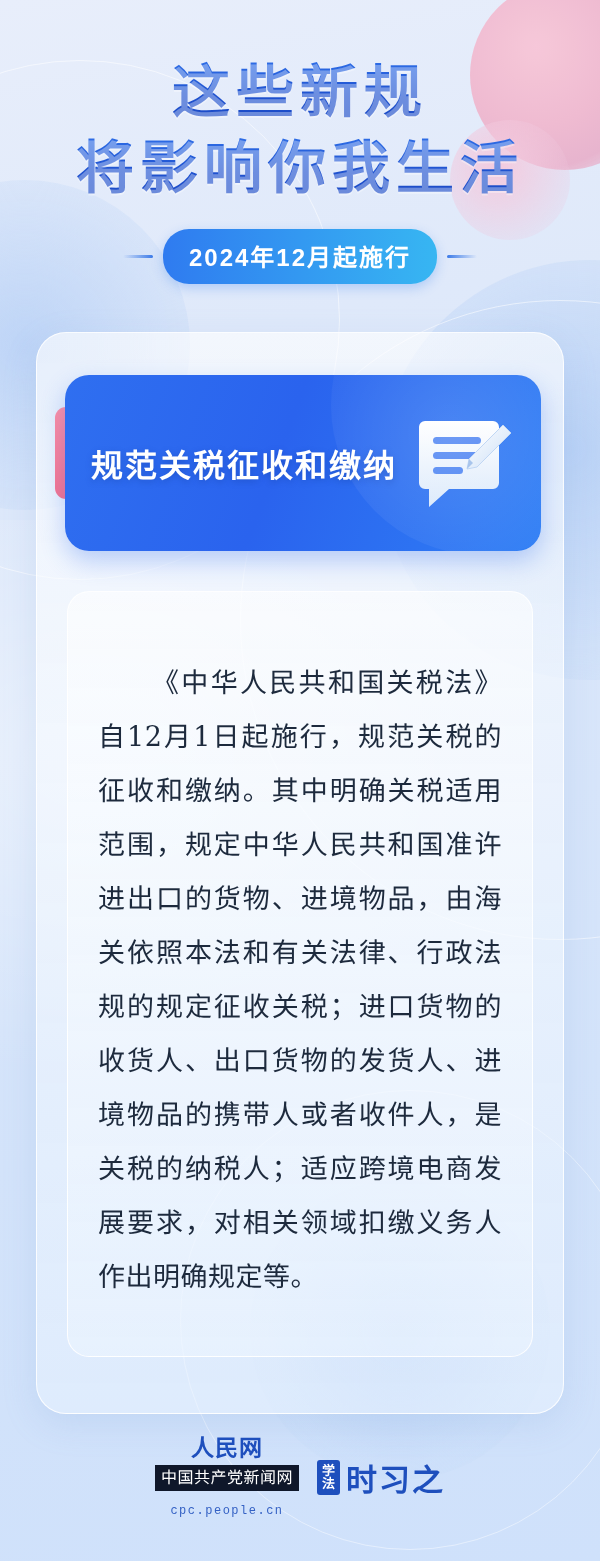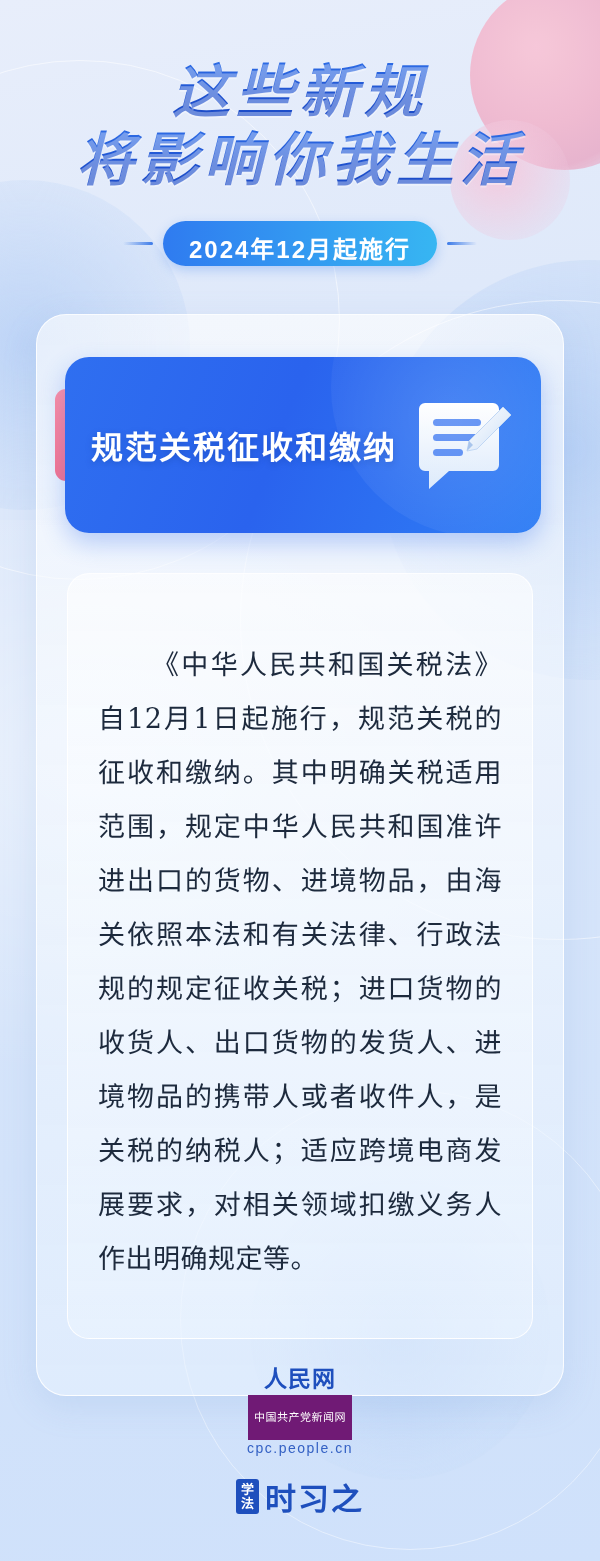--- a/index.html
+++ b/index.html
@@ -78,45 +78,44 @@
   .title-line {
     font-family: "DejaVu Sans", "Liberation Sans", sans-serif;
     font-weight: bold;
     letter-spacing: 6px;
     line-height: 1.18;
     background: linear-gradient(180deg, #2f6fe8 0%, #1f52cf 55%, #1b49c4 100%);
     -webkit-background-clip: text;
     background-clip: text;
     color: transparent;
     text-shadow: 0 2px 0 rgba(255,255,255,.35);
-    font-style: italic;
   }
   .title-line-1 { font-size: 58px; }
-  .title-line-2 { font-size: 58px; margin-top: 0; }
+  .title-line-2 { font-size: 58px; margin-top: 8px; }
 
   .subtitle-wrap {
     margin-top: 26px;
     display: flex;
     justify-content: center;
     align-items: center;
     gap: 10px;
   }
   .sub-bar {
     width: 30px; height: 3px;
     background: linear-gradient(90deg, rgba(59,122,232,0), #3b7ae8);
     border-radius: 2px;
   }
   .sub-bar.right { background: linear-gradient(90deg, #3b7ae8, rgba(59,122,232,0)); }
   .subtitle {
     background: linear-gradient(90deg, #2f7bf0 0%, #37b6f2 100%);
     color: #ffffff;
     font-size: 24px;
     font-weight: bold;
     letter-spacing: 2px;
-    padding: 9px 26px 1px;
+    padding: 9px 26px 11px;
     border-radius: 26px;
     box-shadow: 0 4px 12px rgba(47,123,240,.28);
     white-space: nowrap;
   }
 
   
   .card {
     position: relative;
     margin: 48px auto 0;
     width: 528px;
@@ -199,48 +198,47 @@
   
   .footer {
     position: absolute;
     left: 0;
     right: 0;
     bottom: 42px;
     display: flex;
     justify-content: center;
     align-items: center;
     gap: 18px;
-    flex-direction: column;
   }
   .logo-people {
     text-align: center;
     line-height: 1.15;
   }
   .logo-people .cn {
     font-family: "DejaVu Serif", "Liberation Serif", serif;
     font-size: 23px;
     font-weight: bold;
     color: #1e4fbd;
     letter-spacing: 1px;
   }
   .logo-people .sub {
     display: inline-block;
     margin-top: 3px;
-    font-size: 11px;
+    font-size: 16px;
     color: #ffffff;
-    background: #701a75;
-    padding: 16px 6px;
+    background: #0f172a;
+    padding: 4px 6px;
     letter-spacing: .5px;
   }
   .logo-people .url {
-    font-family: Liberation Sans, sans-serif;
-    font-size: 14px;
+    font-family: Liberation Mono, monospace;
+    font-size: 12px;
     color: #3461c4;
     letter-spacing: 1.5px;
-    margin-top: 0;
+    margin-top: 14px;
   }
   .logo-xi {
     display: flex;
     align-items: center;
     gap: 6px;
   }
   .xi-badge {
     background: #1e4fbd;
     color: #fff;
     font-family: "DejaVu Serif", "Liberation Serif", serif;

